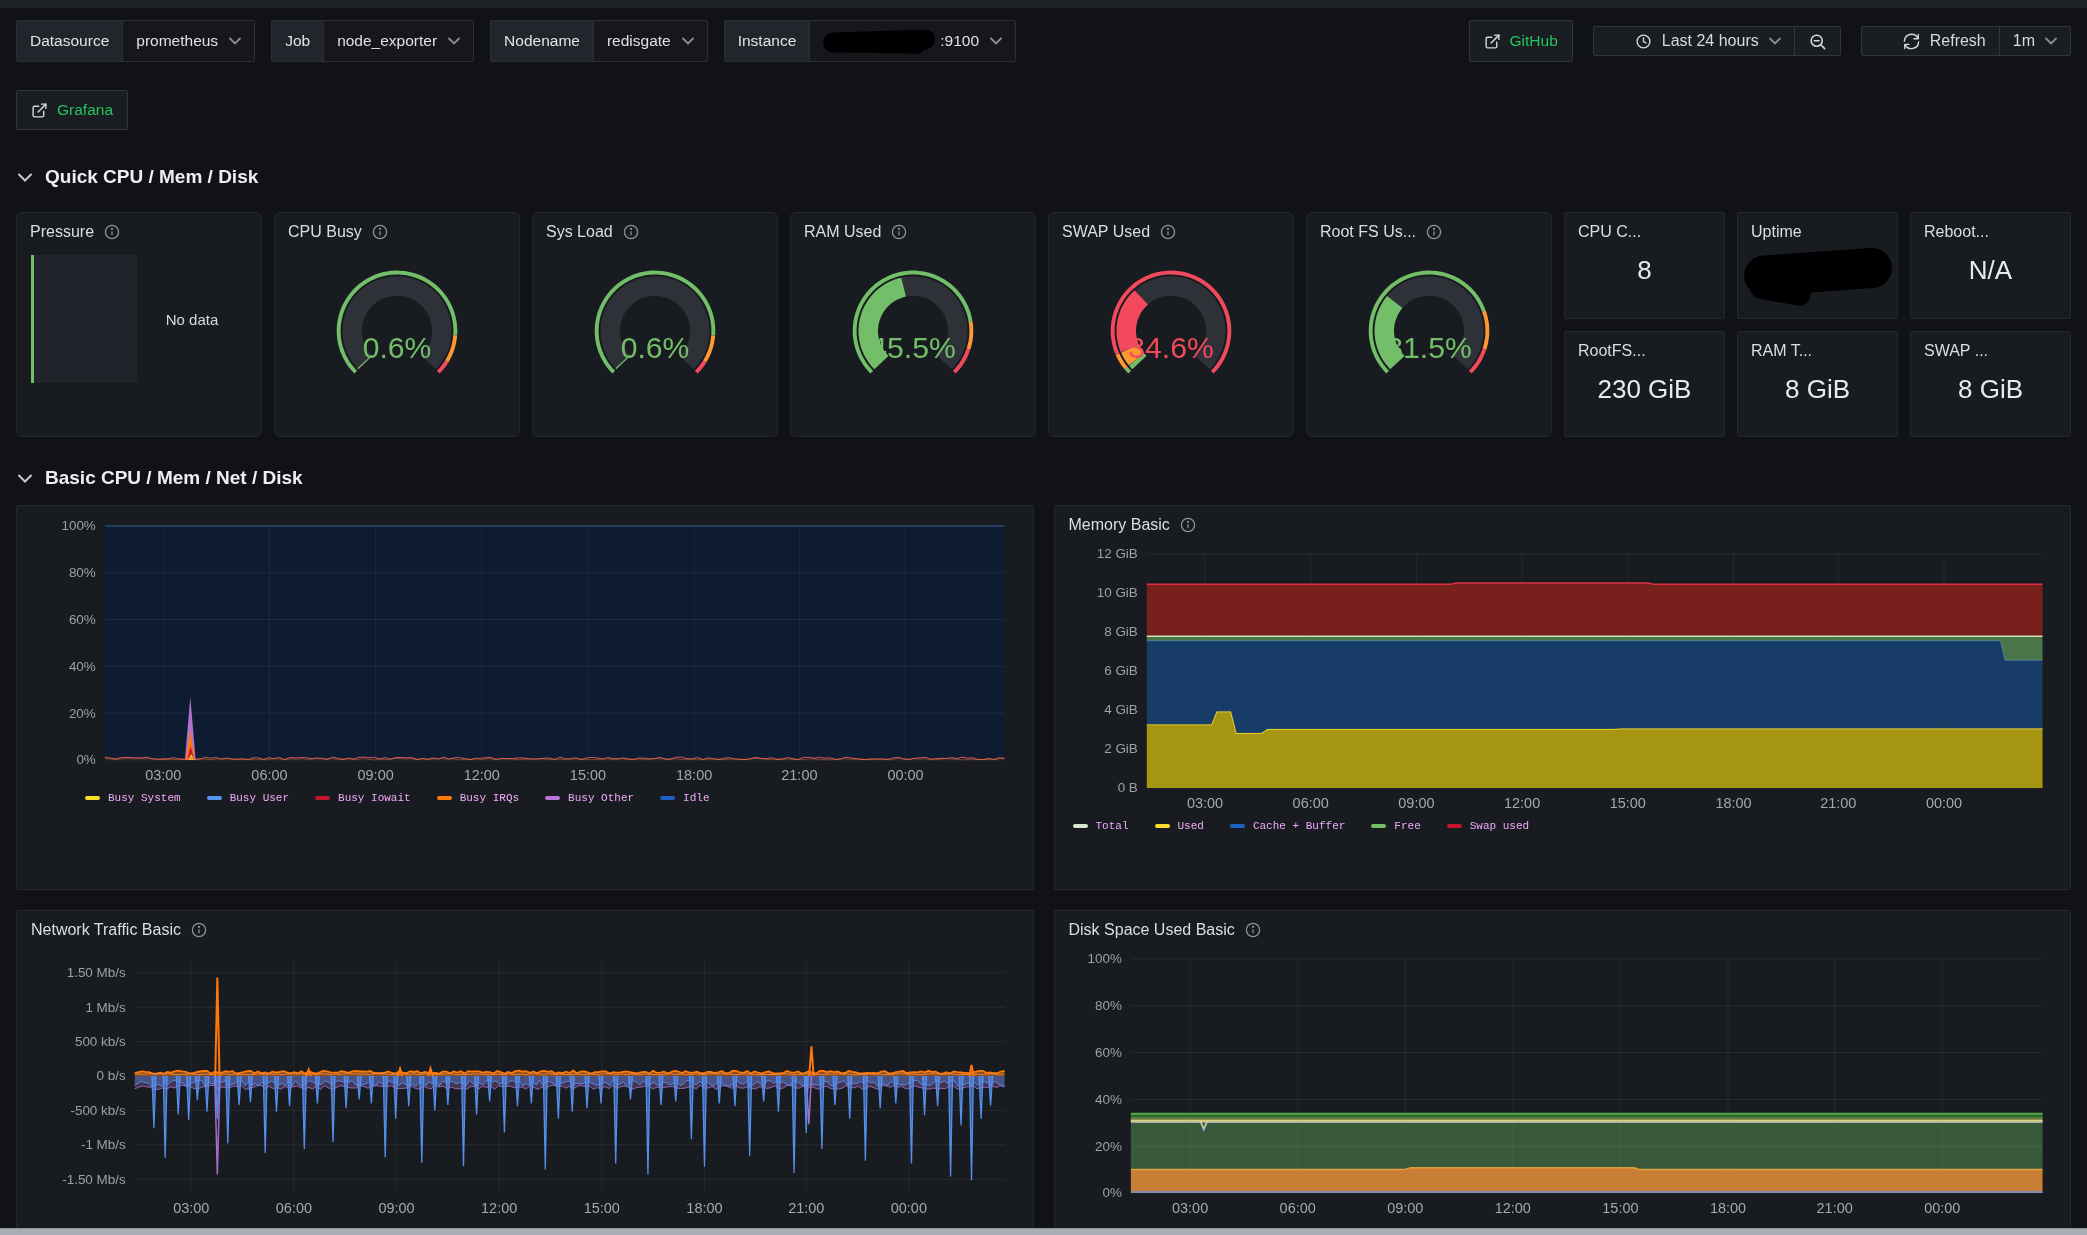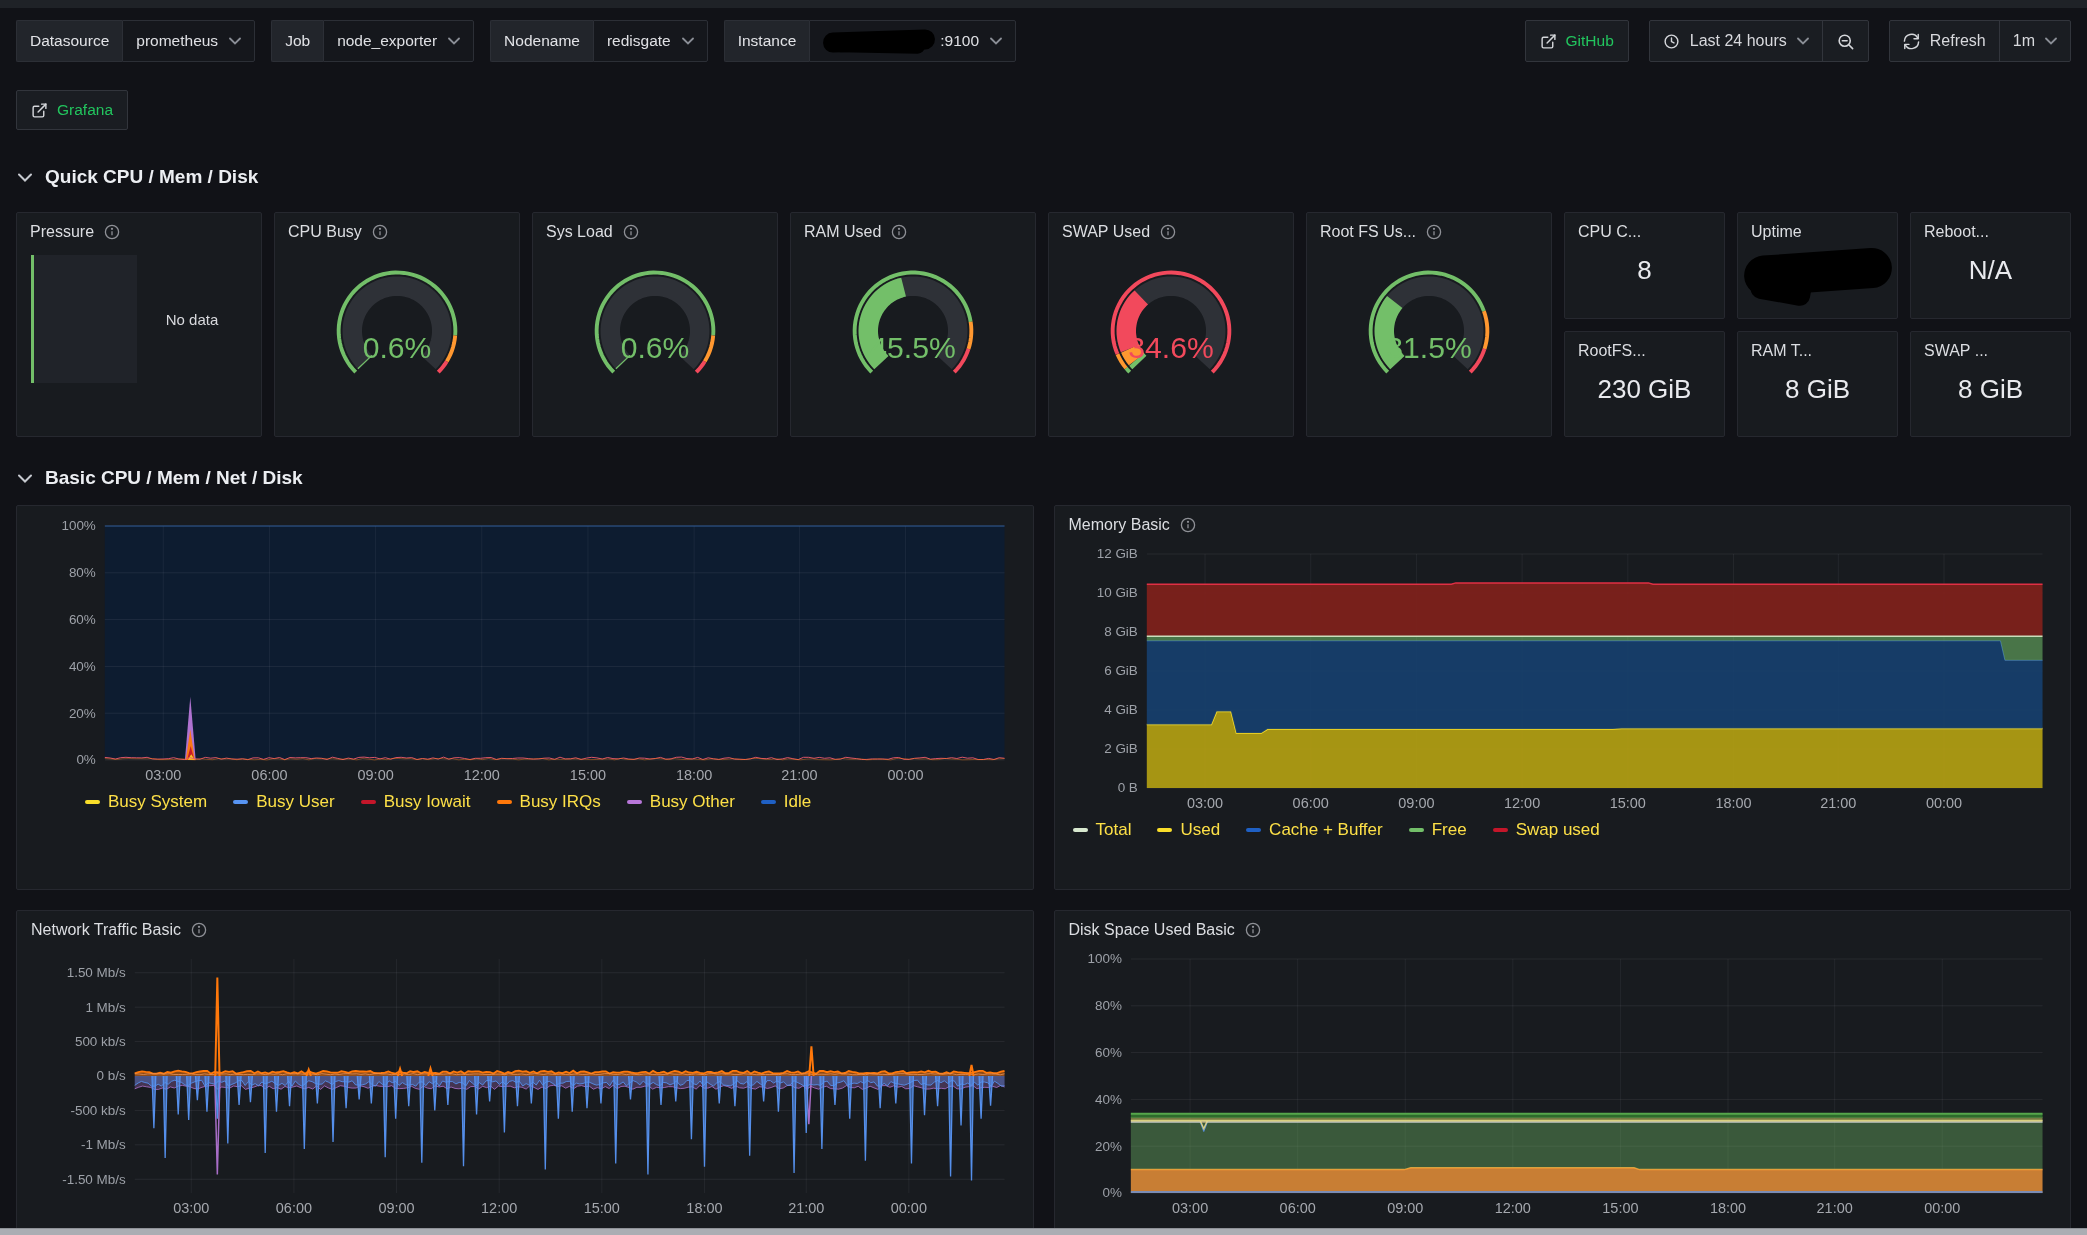--- a/index.html
+++ b/index.html
@@ -14,58 +14,58 @@
   .toolbar { display:flex; align-items:center; gap:16px; }
   .toolbar-right { margin-left:auto; display:flex; align-items:center; gap:20px; }
   .var-chip { display:flex; height:42px; font-size:15.5px; }
   .var-label { background:#22252b; border:1px solid #2c2f36; border-right:none; border-radius:2px 0 0 2px;
                display:flex; align-items:center; padding:0 13px; color:#e2e3e7; font-weight:500; }
   .var-value { background:#15171c; border:1px solid #2c2f36; border-radius:0 2px 2px 0;
                display:flex; align-items:center; gap:11px; padding:0 13px; color:#dfe0e4; }
   .btn { height:42px; display:flex; align-items:center; gap:9px; padding:0 14px;
          background:#1a1d22; border:1px solid #32353c; border-radius:2px;
          color:#22c55e; font-size:15.5px; font-weight:500; cursor:pointer; }
-  .btn-group { display:flex; height:42px; border:1px solid #32353c; border-radius:2px; background:#1a1d22; }
+  .btn-group { display:flex; height:30px; border:1px solid #32353c; border-radius:2px; background:#1a1d22;padding-left:28px; }
   .btn-group .seg { display:flex; align-items:center; gap:10px; padding:0 13px; }
   .btn-group .seg + .seg { border-left:1px solid #32353c; }
   .row2 { margin-top:28px; display:flex; }
   .row2 .btn { height:40px; }
   svg.ic { display:block; }
 
   
   .section-hd { display:flex; align-items:center; gap:13px; color:#eceef2;
                 font-size:19px; font-weight:700; cursor:pointer; }
   .hd1 { margin:36px 0 24px 2px; }
   .hd2 { margin:30px 0 16px 2px; }
 
   
   .panel { background:#181b1f; border:1px solid #26282f; border-radius:2px; position:relative; }
   .ptitle { display:flex; align-items:center; gap:10px; padding:10px 13px 4px;
             color:#dcdee2; font-size:16px; font-weight:500; cursor:pointer; white-space:nowrap; overflow:hidden; }
 
   
   .quick-grid { display:grid; grid-template-columns:repeat(6,246fr) repeat(3,161fr);
                 grid-template-rows:1fr 1fr; gap:12px; height:225px; }
-  .span2 { grid-row:1 / 3; }
+  .span2 { grid-row:1 / 3;border-radius:6px; }
   .gauge-svg { display:block; width:214px; height:152px; margin:6px auto 0; }
   .pressure-body { display:flex; align-items:center; padding:10px 14px 0; }
   .pressure-box { width:106px; height:128px; background:#202329; border-left:3px solid #73bf69; }
   .no-data { flex:1; text-align:center; font-size:15px; }
   .stat-value { position:absolute; left:0; right:0; top:52%; transform:translateY(-38%);
                 text-align:center; font-size:26px; color:#e9eaee; }
   .redact-sm { width:112px; height:20px; background:#000; border-radius:11px; position:relative; transform:rotate(-2deg); }
   .redact-sm::after { content:""; position:absolute; left:10px; top:7px; width:92px; height:15px; background:#000; border-radius:8px; transform:rotate(3deg); }
   .redact-lg { width:148px; height:40px; background:#000; border-radius:22px; margin:0 auto; position:relative; transform:rotate(-4deg); }
   .redact-lg::after { content:""; position:absolute; left:6px; top:20px; width:60px; height:28px; background:#000; border-radius:10px; transform:rotate(14deg); }
 
   
   .charts-grid { display:grid; grid-template-columns:1fr 1fr; gap:20px; height:385px; }
   .charts-grid.bottom { margin-top:20px; }
   .chart-svg { display:block; width:100%; height:268px; margin-top:12px; }
-  .legend { display:flex; gap:26px; padding:6px 14px 0; font-size:17px; color:#fde047; }
+  .legend { display:flex; gap:26px; padding:6px 14px 0; font-size:11px; color:#f0abfc;font-family:Liberation Mono, monospace; }
   .litem { display:flex; align-items:center; gap:8px; cursor:pointer; }
   .chip { width:15px; height:4px; border-radius:2px; display:inline-block; }
   text { font-family:"Liberation Sans", sans-serif; }
 </style>
 </head>
 <body>
 
 <div class="top-strip"></div>
 
 <div class="page">

